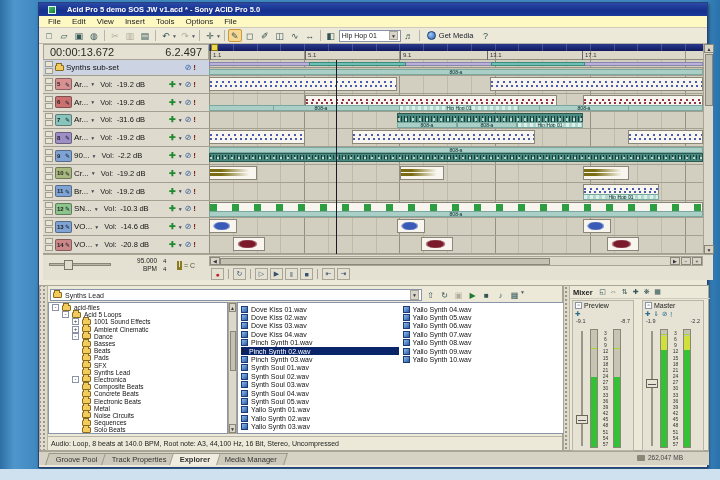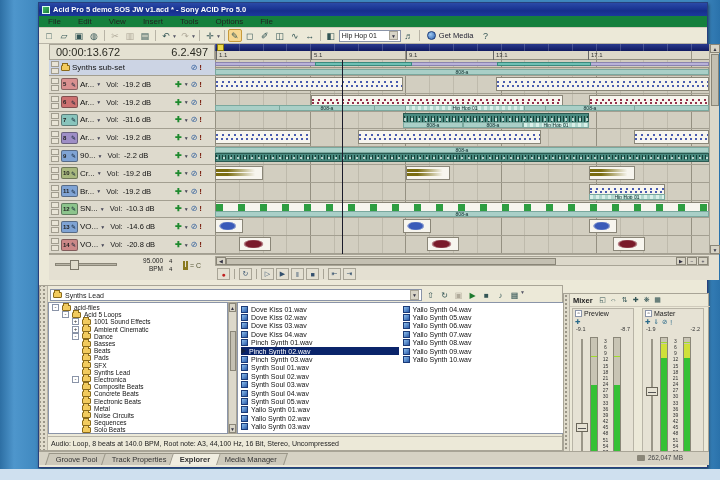--- a/index.html
+++ b/index.html
@@ -6,42 +6,42 @@
   *{box-sizing:border-box;}
   .screen{position:relative;width:720px;height:480px;overflow:hidden;
     font-family:"Liberation Sans",sans-serif;color:#1a1a1a;
     background:linear-gradient(90deg,#2d6fa4 0,#4e96cc 14px,#3f88bf 38px,#3f88bf 700px,#2a72ab 720px);}
   .screen::after{content:"";position:absolute;left:0;right:0;bottom:0;height:11px;background:#cfe0ef;}
   .app{position:absolute;left:38px;top:2px;width:670px;height:466px;background:#ece9d8;
     border:1px solid #27407e;box-shadow:1px 2px 3px rgba(0,0,0,.45);}
   
   .titlebar{position:absolute;left:0;top:0;width:100%;height:13px;
     background:linear-gradient(180deg,#2a4aa8 0,#162f8c 60%,#1b3a9c 100%);
-    display:flex;align-items:center;gap:3px;padding:0 3px;}
+    display:flex;align-items:center;gap:11px;padding:0 9px;}
   .appicon{width:8px;height:8px;background:linear-gradient(135deg,#43c06a,#1b7a38);border:1px solid #dfe;flex:0 0 auto;}
   .title-text{color:#fff;font-size:7.5px;font-weight:bold;white-space:nowrap;overflow:hidden;}
-  .menubar{position:absolute;left:0;top:13px;width:100%;height:12px;background:#15803d;
-    border-bottom:1px solid #cfcabb;display:flex;align-items:center;padding:0 4px;gap:7px;}
+  .menubar{position:absolute;left:0;top:13px;width:100%;height:12px;background:#fef9c3;
+    border-bottom:1px solid #cfcabb;display:flex;align-items:center;padding:0 4px;gap:1px;}
   .menu-item{font-size:8px;padding:0 5px;color:#222;}
   .toolbar{position:absolute;left:0;top:25px;width:100%;height:16px;background:#ece9d8;
     border-bottom:1px solid #b8b4a6;display:flex;align-items:center;padding:0 3px;gap:1px;}
   .tbbtn{width:14px;height:13px;display:flex;align-items:center;justify-content:center;
     font-size:9px;color:#355;border:1px solid transparent;border-radius:2px;flex:0 0 auto;}
   .tbbtn.disabled{color:#b0aa9a;}
   .tbbtn.active{background:#f6d892;border-color:#c89a3a;}
   .tbsep{width:1px;height:11px;background:#b8b4a6;margin:0 2px;flex:0 0 auto;}
   .tbdd{font-size:5px;color:#556;margin-left:-2px;}
   .tbcombo{height:12px;width:62px;background:#fff;border:1px solid #8a94a8;
     display:flex;align-items:center;font-size:7px;padding:0 2px;gap:2px;flex:0 0 auto;}
   .tbcombo .arrow{margin-left:auto;width:9px;height:9px;background:#d8d4c6;border:1px solid #9a96886;
     font-size:5px;text-align:center;line-height:8px;color:#334;border:1px solid #a8a496;}
   .getmedia{height:13px;display:flex;align-items:center;gap:3px;font-size:7.5px;padding:0 4px;color:#223;flex:0 0 auto;}
   .globe{width:9px;height:9px;border-radius:50%;background:radial-gradient(circle at 35% 35%,#9ec8f0,#2a62b0);border:1px solid #1a3a78;}
   
-  .upper{position:absolute;left:10px;top:41px;width:584px;height:236px;background:#0f766e;}
+  .upper{position:absolute;left:4px;top:41px;width:584px;height:236px;background:#0f766e;}
   .timedisp{position:absolute;left:0;top:0;width:166px;height:16px;background:#e4e1d2;
     border:1px solid #a8a496;display:flex;align-items:center;padding:0 6px;}
   .timedisp .t1{font-size:11px;color:#2a2a22;}
   .timedisp .t2{font-size:11px;color:#2a2a22;margin-left:auto;}
   .markerbar{position:absolute;left:166px;top:0;width:494px;height:7px;
     background:linear-gradient(180deg,#2a3a8e,#101a60);
     background-image:repeating-linear-gradient(90deg,rgba(255,255,255,.18) 0 1px,transparent 1px 23.8px),linear-gradient(180deg,#2a3a8e,#101a60);}
   .marker-flag{position:absolute;top:0;width:7px;height:7px;background:#ecd84a;border:1px solid #8a7a10;font-size:4px;}
   .ruler{position:absolute;left:166px;top:7px;width:494px;height:9px;background:#dcd8c9;border-bottom:1px solid #8f8b7d;
     background-image:repeating-linear-gradient(90deg,rgba(90,85,70,.5) 0 1px,transparent 1px 95.2px);}
@@ -131,21 +131,21 @@
   .treescroll .thumb{position:absolute;left:1px;top:28px;width:6px;height:40px;background:#c4c0b2;border:1px solid #8a8678;}
   .files{position:absolute;left:197px;top:16px;width:327px;height:132px;background:#fff;border:1px solid #8a94a8;overflow:hidden;
     column-width:150px;column-gap:4px;column-fill:auto;padding:2px 3px;}
   .fitem{display:flex;align-items:center;gap:3px;height:8.4px;font-size:7px;color:#111;white-space:nowrap;}
   .wico{width:7px;height:7px;background:linear-gradient(135deg,#8ec0ee,#2a5aa8);border:1px solid #1a3a78;flex:0 0 auto;}
   .fitem.sel{background:#0a246a;color:#fff;}
   .playtri{width:0;height:0;border-left:5px solid #16243f;border-top:3.5px solid rgba(0,0,0,0);border-bottom:3.5px solid rgba(0,0,0,0);flex:0 0 auto;}
   .ex-status{position:absolute;left:8px;top:150px;width:514px;height:13px;background:#ece9d8;border-top:1px solid #b8b4a6;
     font-size:7px;color:#222;line-height:13px;padding:0 3px;white-space:nowrap;overflow:hidden;}
   
-  .mixer{position:absolute;left:524px;top:0;width:146px;height:166px;background:#ece9d8;border:1px solid #a8a496;margin-top:8px;}
+  .mixer{position:absolute;left:524px;top:0;width:146px;height:166px;background:#ece9d8;border:1px solid #a8a496;}
   .mixgrip{position:absolute;left:0;top:0;width:6px;height:100%;background:#e0dccc;border-right:1px solid #b8b4a6;
     background-image:radial-gradient(circle,#9a9688 1px,rgba(0,0,0,0) 1px);background-size:4px 4px;}
   .mix-title{position:absolute;left:6px;top:0;width:140px;height:13px;display:flex;align-items:center;gap:3px;padding:0 3px;border-bottom:1px solid #cfcabb;}
   .mix-title .mt{font-size:7.5px;font-weight:bold;color:#222;}
   .mixicon{font-size:7px;color:#355;width:10px;text-align:center;}
   .strips{position:absolute;left:6px;top:13px;width:140px;height:153px;display:flex;gap:8px;padding:1px 2px;}
   .strip-ch{width:62px;position:relative;background:#e6e2d4;border:1px solid #b8b4a6;}
   .chname{font-size:7px;color:#222;padding:1px 2px;display:flex;align-items:center;gap:2px;}
   .chicons{display:flex;gap:3px;padding:0 2px;height:8px;align-items:center;}
   .chicons span{font-size:6.5px;color:#2a6a8a;}

